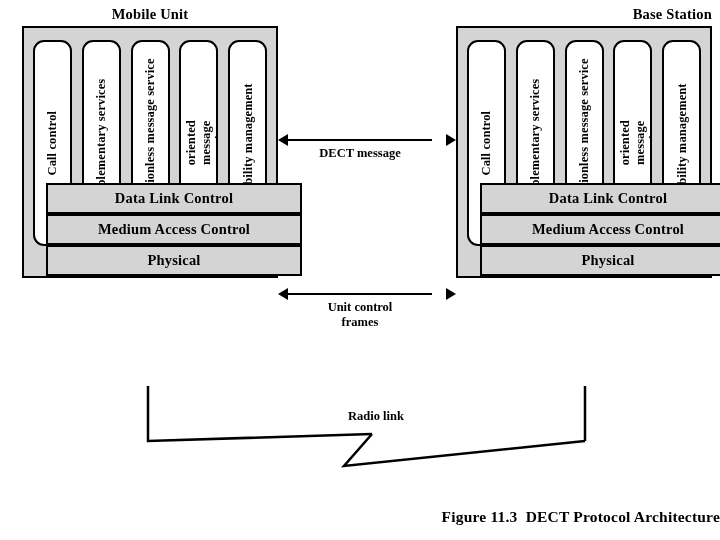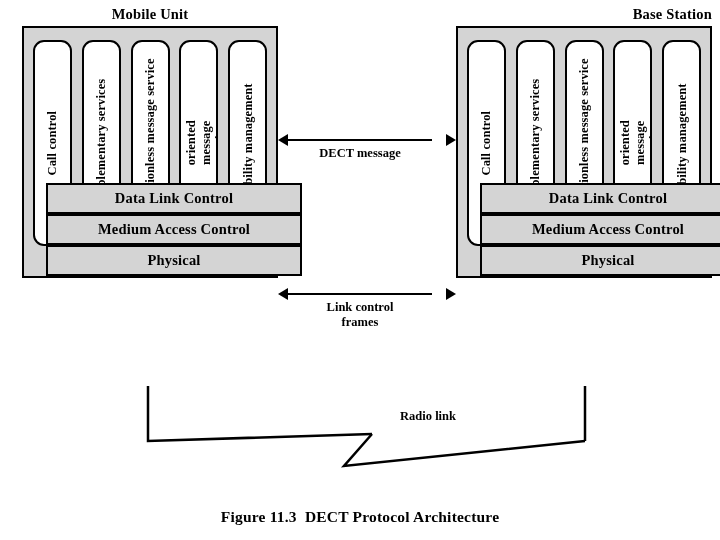--- a/index.html
+++ b/index.html
@@ -153,33 +153,33 @@
     top: 0;
     width: 720px;
     height: 540px;
     pointer-events: none;
   }
   #label-radio-link {
     position: absolute;
     left: 296px;
     top: 409px;
     width: 160px;
+    text-align: center;
+    font-size: 12.5px;
+    font-weight: bold;
+    white-space: nowrap;
+  }
+
+  
+  #figure-caption {
+    position: absolute;
+    left: 0;
+    top: 508px;
+    width: 720px;
     text-align: right;
-    font-size: 12.5px;
-    font-weight: bold;
-    white-space: nowrap;
-  }
-
-  
-  #figure-caption {
-    position: absolute;
-    left: 0;
-    top: 508px;
-    width: 720px;
-    text-align: center;
     font-size: 15.5px;
     font-weight: bold;
     letter-spacing: 0.2px;
     white-space: pre;
   }
 </style>
 </head>
 <body>
 
 <div id="figure-root">
@@ -254,21 +254,21 @@
   </div>
 
   <div class="arrow-line" style="left:288px; top:139px; width:144px;"></div>
   <div class="arrow-head left" style="left:278px; top:134px;"></div>
   <div class="arrow-head right" style="left:446px; top:134px;"></div>
   <div class="conn-label" style="left:288px; top:146px; width:144px;">DECT message</div>
 
   <div class="arrow-line" style="left:288px; top:293px; width:144px;"></div>
   <div class="arrow-head left" style="left:278px; top:288px;"></div>
   <div class="arrow-head right" style="left:446px; top:288px;"></div>
-  <div class="conn-label" style="left:288px; top:300px; width:144px;">Link control
+  <div class="conn-label" style="left:288px; top:300px; width:144px;">Unit control
 frames</div>
 
   <svg id="radio-link-svg" viewBox="0 0 720 540">
 
     <path d="M 148 386 L 148 441 L 372 434" fill="none" stroke="#000000" stroke-width="2.5"></path>
 
     <path d="M 372 434 L 344 466 L 585 441" fill="none" stroke="#000000" stroke-width="2.5"></path>
 
     <path d="M 585 441 L 585 386" fill="none" stroke="#000000" stroke-width="2.5"></path>
   </svg>

